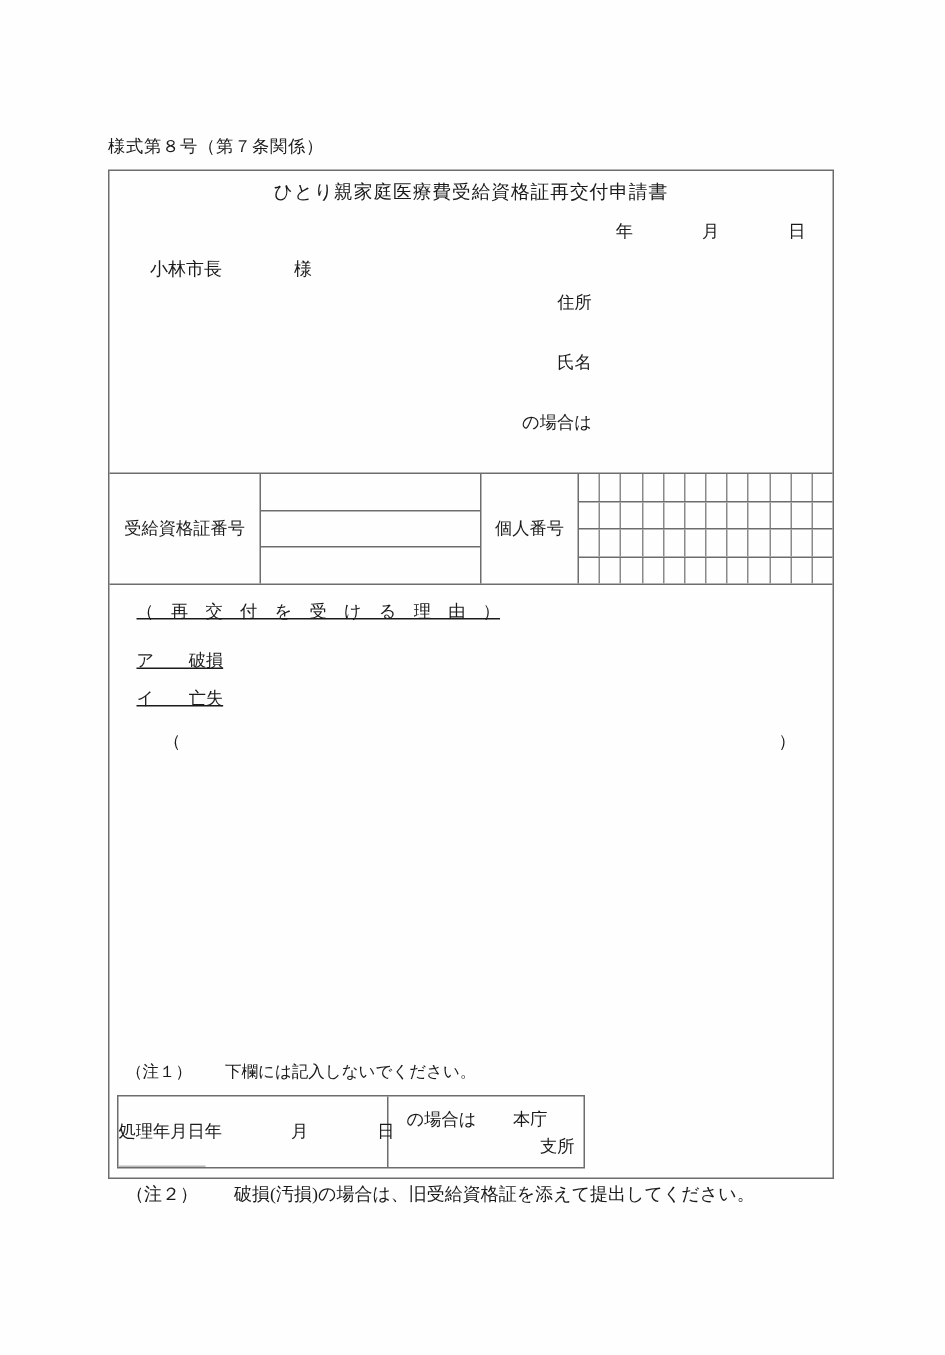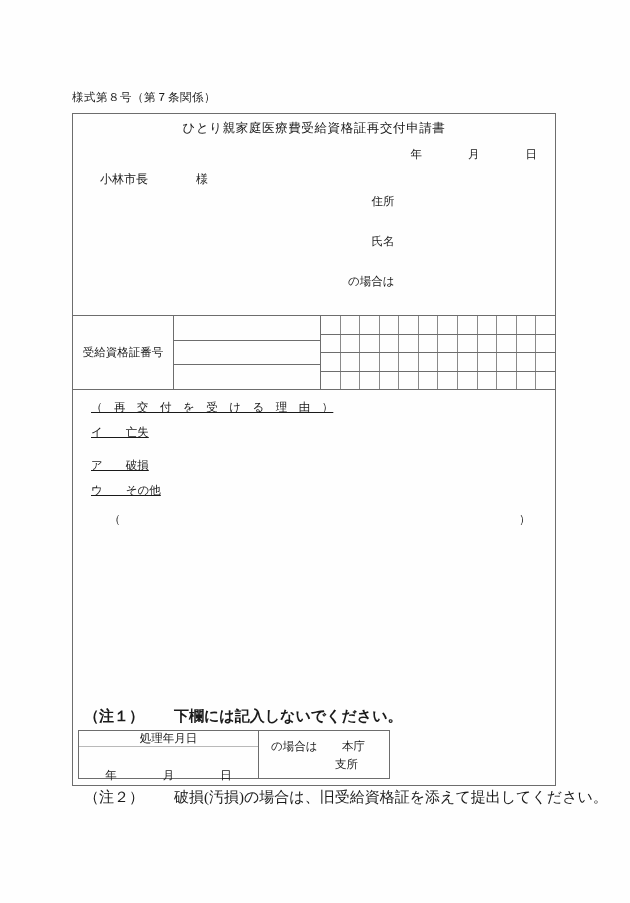--- a/index.html
+++ b/index.html
@@ -171,44 +171,42 @@
     height: 16px;
   }
   .reason-paren .pl { position: absolute; left: 0; }
   .reason-paren .pr { position: absolute; left: 410px; }
 
   
   .note1 {
     position: absolute;
     left: 84px;
     top: 707px;
-    font-size: 15px;
-    white-space: pre;
-    font-weight: bold;
+    font-size: 11px;
+    white-space: pre;
   }
 
   
   .office-table {
     position: absolute;
     left: 78px;
     top: 730px;
     width: 312px;
     height: 49px;
     border: 1.1px solid #6d6d6d;
     box-sizing: border-box;
     display: flex;
     font-size: 11.5px;
   }
   .office-left {
     width: 180px;
     border-right: 1.1px solid #6d6d6d;
     box-sizing: border-box;
     display: flex;
-    flex-direction: column;
-    gap: 21px;
+    flex-direction: row;
   }
   .office-left .ol-top {
     flex: 1;
     border-bottom: 1px solid #b9b9b9;
     box-sizing: border-box;
     display: flex;
     align-items: center;
     justify-content: center;
     white-space: nowrap;
   }
@@ -232,31 +230,31 @@
   }
   .office-right .honcho {
     position: absolute;
     right: 24px;
     top: 8px;
     white-space: nowrap;
     text-align: center;
   }
   .office-right .shisho {
     position: absolute;
-    right: 31px;
+    right: 6px;
     bottom: 6px;
     white-space: nowrap;
   }
 
   
   .note2 {
     position: absolute;
     left: 84px;
     top: 788px;
-    font-size: 15px;
+    font-size: 12px;
     white-space: pre;
   }
 </style>
 </head>
 <body>
 
 <div class="page">
 
   <div class="form-no">様式第８号（第７条関係）</div>
 
@@ -277,20 +275,21 @@
     <div class="num-row">
 
       <div class="cell-label lbl-shikaku">受給資格証番号</div>
 
       <div class="shikaku-lines">
         <div></div>
         <div></div>
         <div></div>
       </div>
 
+      <div class="cell-label lbl-kojin">個人番号</div>
 
       <div class="mynumber-grid">
           <div class="mn-row">
             <div class="mn-cell"></div>
             <div class="mn-cell"></div>
             <div class="mn-cell"></div>
             <div class="mn-cell"></div>
             <div class="mn-cell"></div>
             <div class="mn-cell"></div>
             <div class="mn-cell"></div>
@@ -340,23 +339,22 @@
             <div class="mn-cell"></div>
             <div class="mn-cell"></div>
             <div class="mn-cell"></div>
             <div class="mn-cell"></div>
           </div>
         </div>
     </div>
 
     <div class="reason">
       <div class="reason-title">（　再　交　付　を　受　け　る　理　由　）</div>
+      <div class="reason-opt first">ア　　破損</div>
       <div class="reason-opt">イ　　亡失</div>
-      <div class="reason-opt first">ア　　破損</div>
-      <div class="reason-opt">ウ　　その他</div>
       <div class="reason-paren">
         <span class="pl">（</span>
         <span class="pr">）</span>
       </div>
     </div>
 
   </div>
 
   <div class="note1">（注１）　　下欄には記入しないでください。</div>
 

